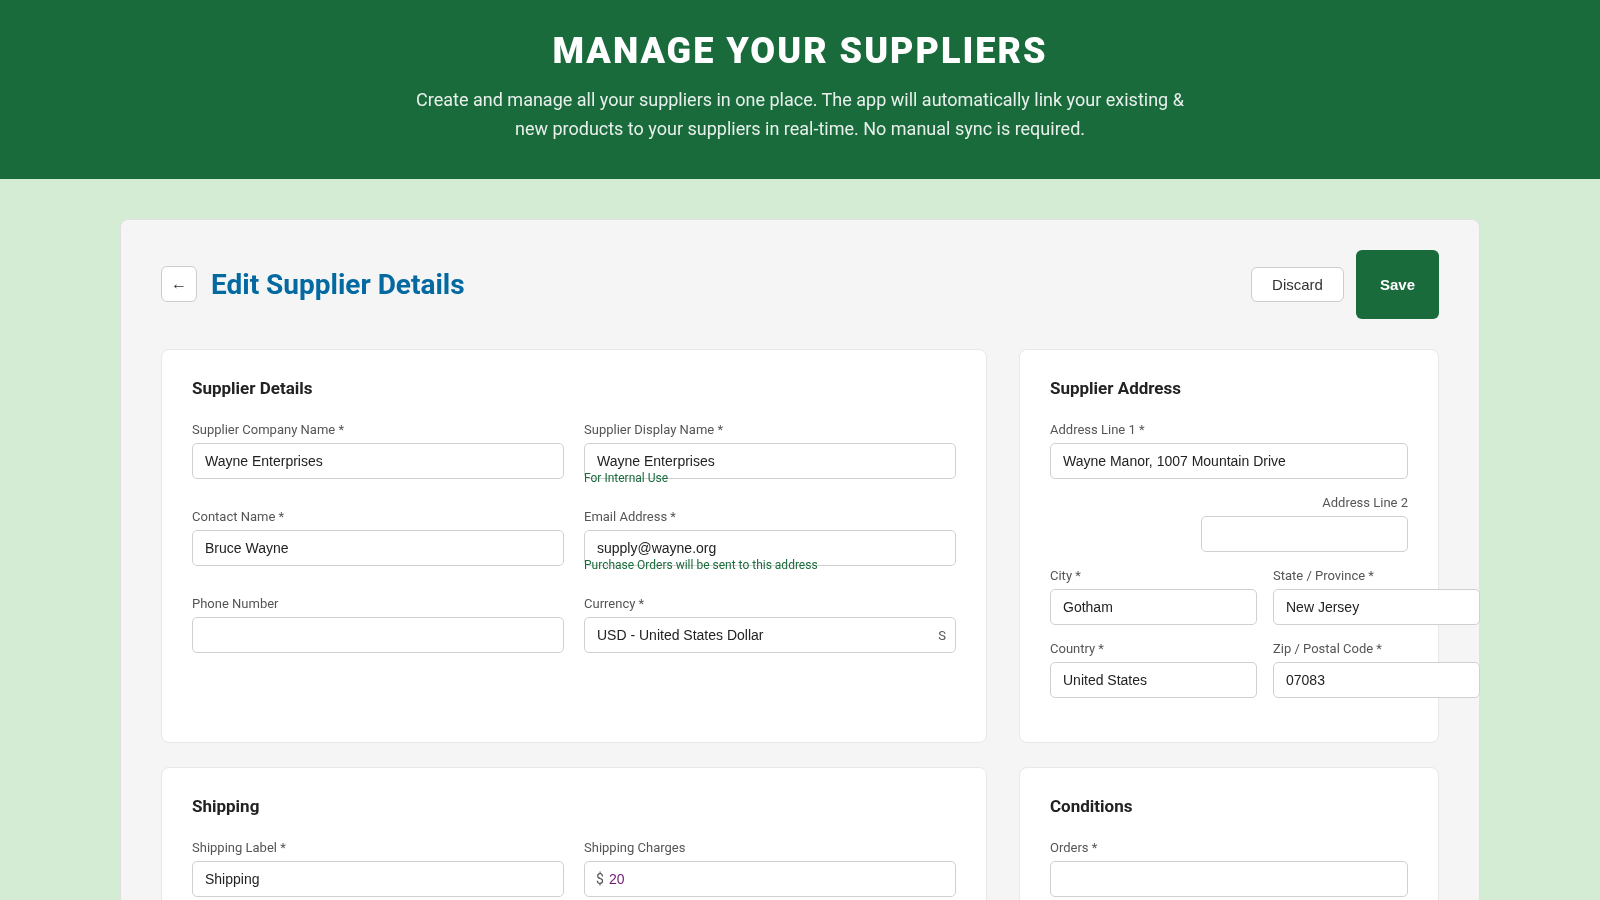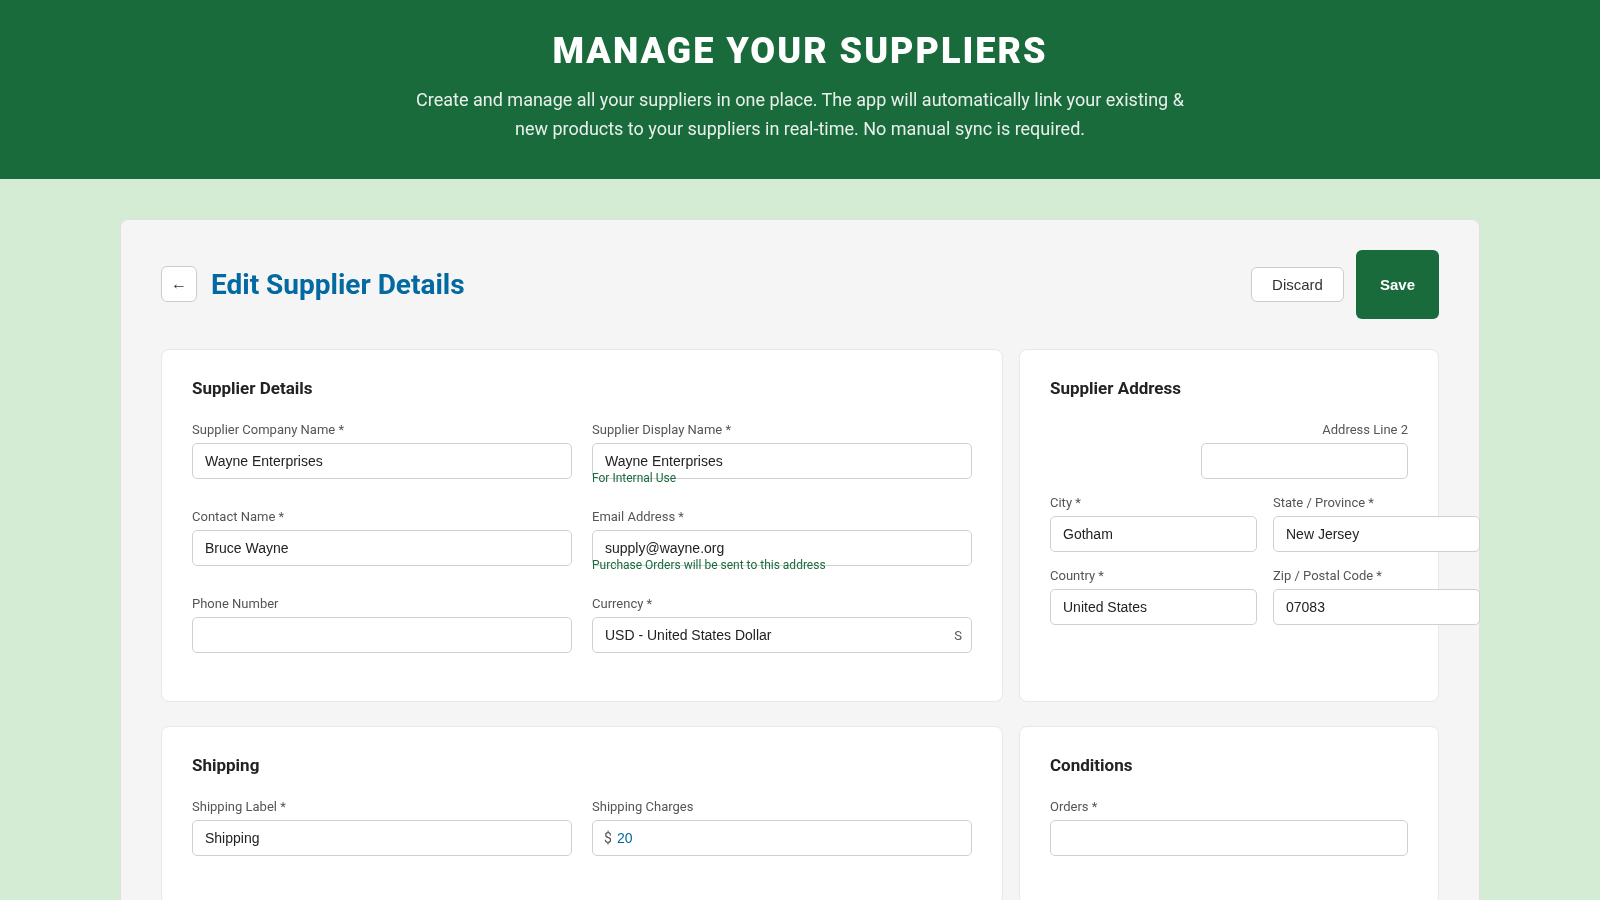--- a/index.html
+++ b/index.html
@@ -99,21 +99,21 @@
       padding: 26px 24px;
       font-size: 15px;
       font-weight: 600;
       cursor: pointer;
     }
 
     
     .form-layout {
       display: grid;
       grid-template-columns: 1fr 420px;
-      gap: 16px;
+      gap: 32px;
     }
 
     
     .card {
       background: white;
       border-radius: 8px;
       padding: 28px 30px;
       border: 1px solid #e8e8e8;
     }
     .card-title {
@@ -211,21 +211,21 @@
       position: absolute;
       left: 12px;
       color: #555;
       font-size: 14px;
     }
     .currency-input {
       border: 1px solid #d0d0d0;
       border-radius: 5px;
       padding: 9px 12px 9px 24px;
       font-size: 14px;
-      color: #0369a1;
+      color: #701a75;
       background: white;
       outline: none;
       width: 100%;
     }
   </style>
 </head>
 <body>
 
 <div class="header">
   <h1 class="header-title">MANAGE YOUR SUPPLIERS</h1>
@@ -290,20 +290,24 @@
               </select>
               <span class="select-arrow">S</span>
             </div>
           </div>
         </div>
       </div>
 
       <div class="card">
         <div class="card-title">Supplier Address</div>
 
+        <div class="form-group" style="margin-bottom:16px;">
+          <label class="form-label">Address Line 1 *</label>
+          <input class="form-input" type="text" value="Wayne Manor, 1007 Mountain Drive" style="">
+        </div>
 
         <div class="form-group" style="margin-bottom:16px;align-items:flex-end;">
           <label class="form-label">Address Line 2</label>
           <input class="form-input" type="text" style="">
         </div>
 
         <div class="address-row">
           <div class="form-group">
             <label class="form-label">City *</label>
             <input class="form-input" type="text" value="Gotham" style="">

